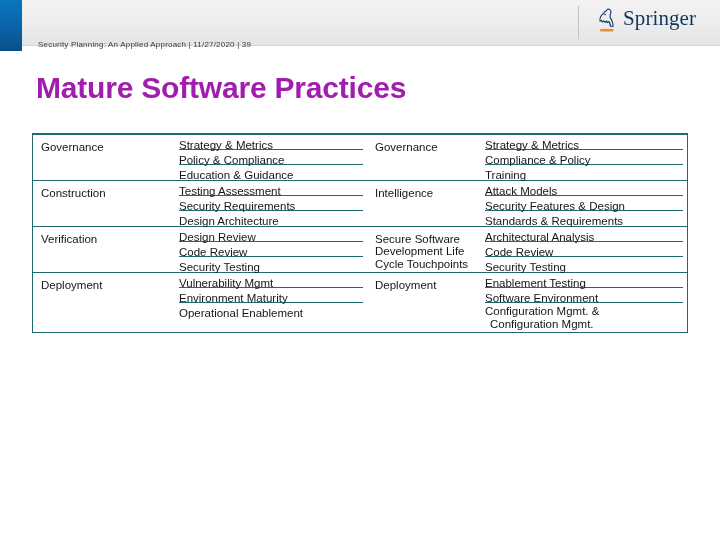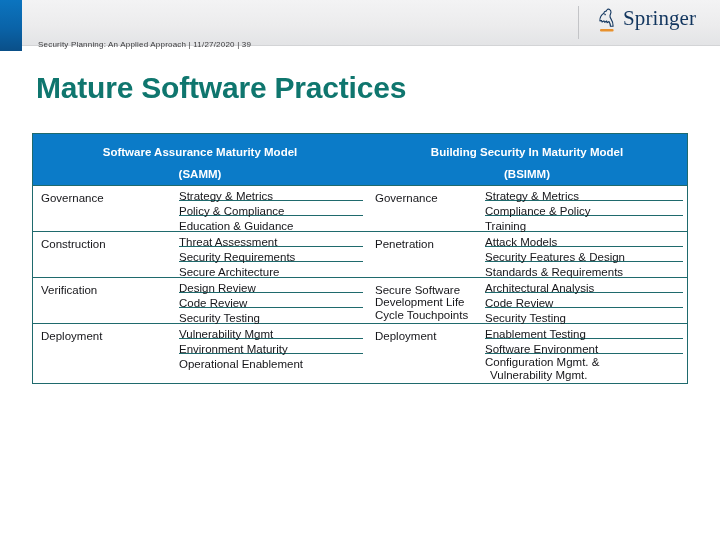--- a/index.html
+++ b/index.html
@@ -68,21 +68,21 @@
     letter-spacing: .1px;
     line-height: 1;
   }
 
   
   #slide-title {
     position: absolute;
     left: 36px; top: 71px;
     font-size: 30px;
     font-weight: bold;
-    color: #0f766e;
+    color: #a21caf;
     letter-spacing: -.2px;
     white-space: nowrap;
   }
 
   
   #matrix {
     position: absolute;
     left: 32px; top: 133px;
     width: 656px;
     border: 1px solid #1f6a6d;
@@ -179,54 +179,44 @@
 
 <div id="matrix">
 <table>
   <colgroup>
     <col class="c-dom-a">
         <col class="c-prac-a">
         <col class="c-dom-b">
         <col class="c-prac-b">
   </colgroup>
   <tbody>
-    <tr class="hdr-row">
-      <td class="hdr-cell" colspan="2">
-        <span class="l1">Software Assurance Maturity Model</span>
-        <span class="l2">(SAMM)</span>
-      </td>
-      <td class="hdr-cell" colspan="2">
-        <span class="l1">Building Security In Maturity Model</span>
-        <span class="l2">(BSIMM)</span>
-      </td>
-    </tr>
 
     <tr class="grp">
       <td class="dom">Governance</td>
       <td class="prac">
         <div class="prac-item">Strategy &amp; Metrics</div>
         <div class="prac-item">Policy &amp; Compliance</div>
         <div class="prac-item last">Education &amp; Guidance</div>
       </td>
       <td class="dom">Governance</td>
       <td class="prac">
         <div class="prac-item">Strategy &amp; Metrics</div>
         <div class="prac-item">Compliance &amp; Policy</div>
         <div class="prac-item last">Training</div>
       </td>
     </tr>
 
     <tr class="grp">
       <td class="dom">Construction</td>
       <td class="prac">
-        <div class="prac-item">Threat Assessment</div>
+        <div class="prac-item">Testing Assessment</div>
         <div class="prac-item">Security Requirements</div>
-        <div class="prac-item last">Secure Architecture</div>
-      </td>
-      <td class="dom">Penetration</td>
+        <div class="prac-item last">Design Architecture</div>
+      </td>
+      <td class="dom">Intelligence</td>
       <td class="prac">
         <div class="prac-item">Attack Models</div>
         <div class="prac-item">Security Features &amp; Design</div>
         <div class="prac-item last">Standards &amp; Requirements</div>
       </td>
     </tr>
 
     <tr class="grp">
       <td class="dom">Verification</td>
       <td class="prac">
@@ -248,19 +238,19 @@
         <div class="prac-item">Vulnerability Mgmt</div>
         <div class="prac-item">Environment Maturity</div>
         <div class="prac-item last">Operational Enablement</div>
       </td>
       <td class="dom">Deployment</td>
       <td class="prac">
         <div class="prac-item">Enablement Testing</div>
         <div class="prac-item">Software Environment</div>
         <div class="prac-item last two-line">
           <span>Configuration Mgmt. &amp;</span>
-          <span class="l2">Vulnerability Mgmt.</span>
+          <span class="l2">Configuration Mgmt.</span>
         </div>
       </td>
     </tr>
   </tbody>
 </table>
 </div>
 
 </body></html>

